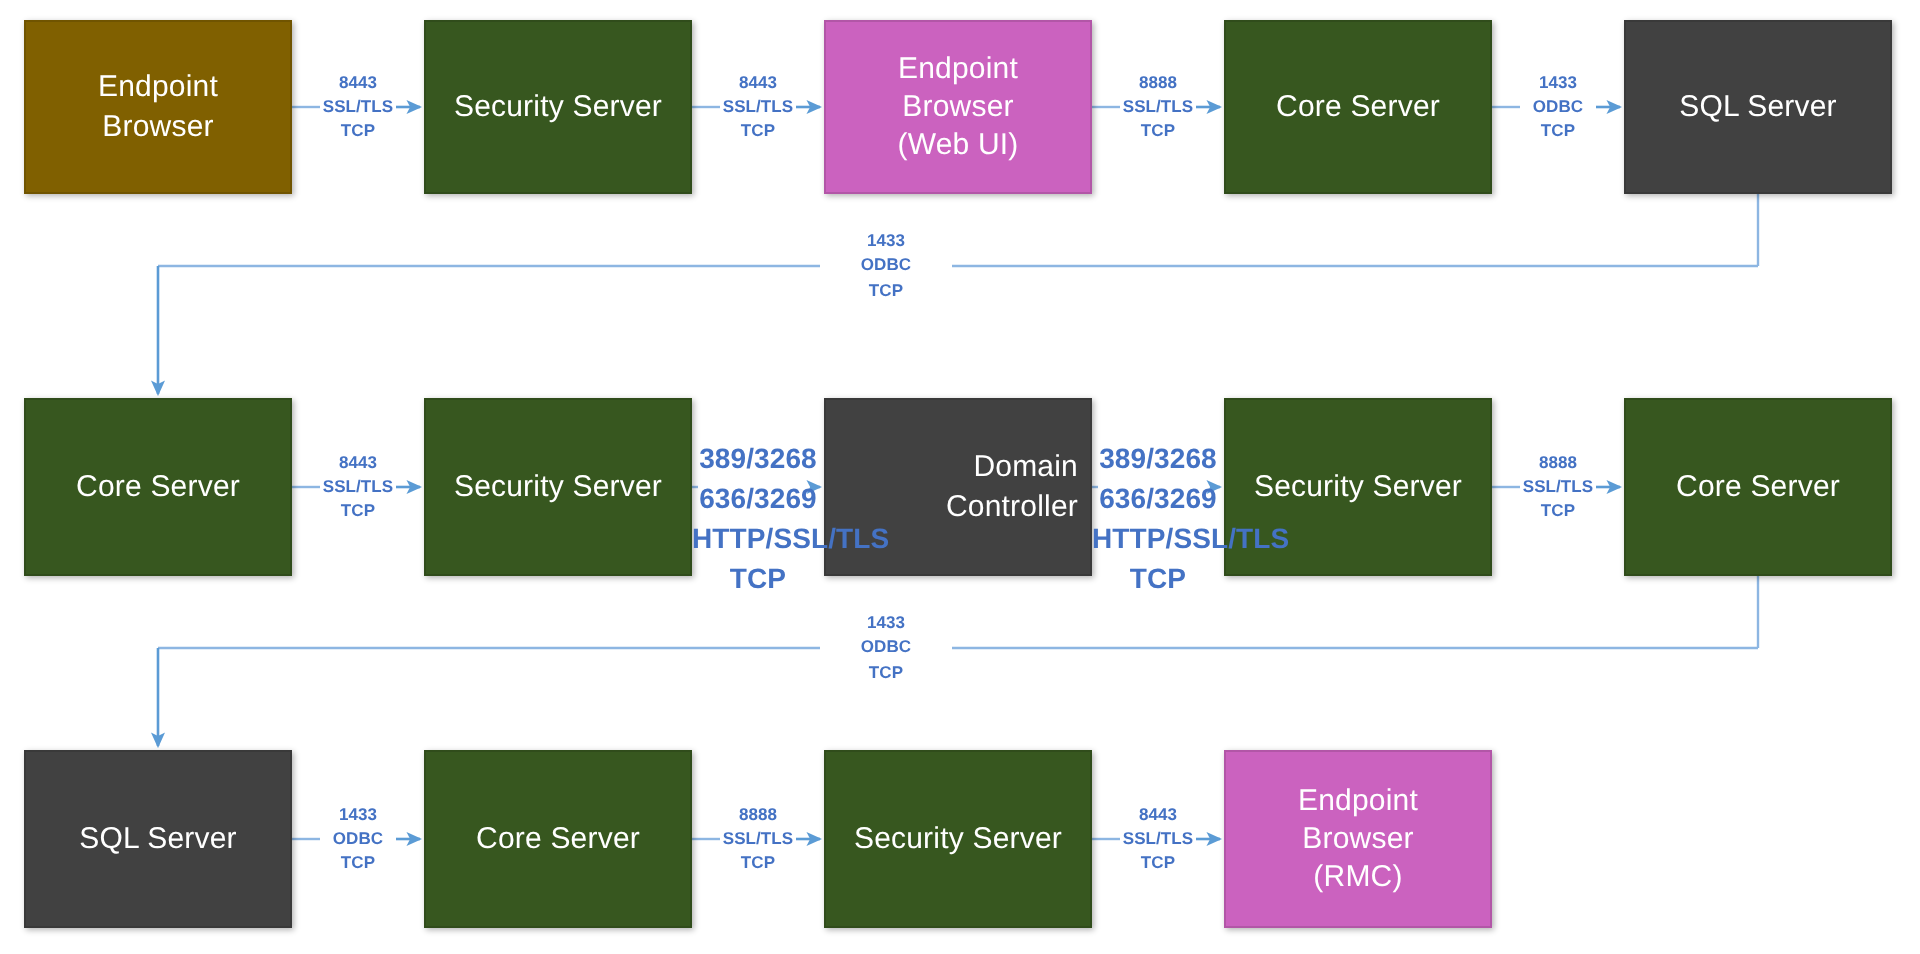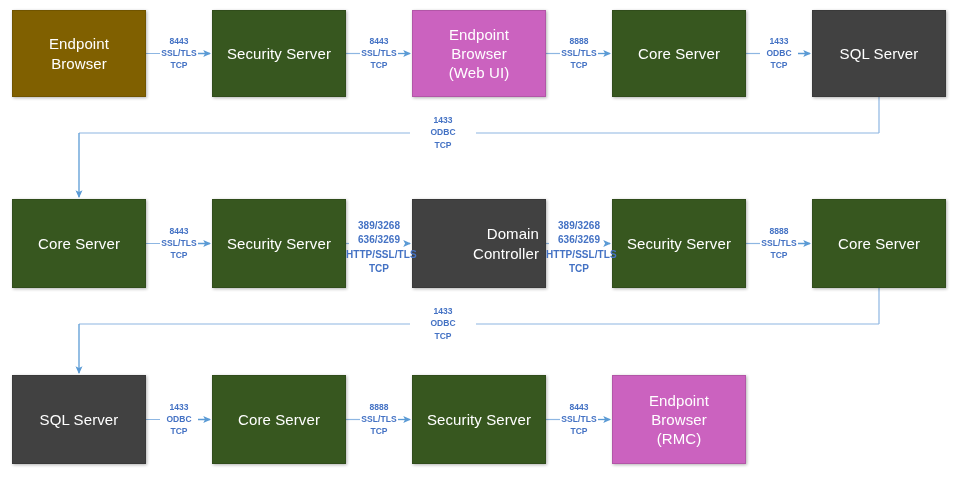--- a/index.html
+++ b/index.html
@@ -45,21 +45,21 @@
     color: #4472c4;
     font-size: 8.5px;
     line-height: 1.45;
     text-align: center;
     white-space: pre-line;
     letter-spacing: 0.05px;
     font-weight: 600;
     pointer-events: none;
   }
   .long-label {
-    font-size: 10px;
+    font-size: 14px;
     text-align: center;
   }
   svg.wires {
     position: absolute;
     left: 0;
     top: 0;
     width: 960px;
     height: 477px;
     overflow: visible;
     pointer-events: none;

